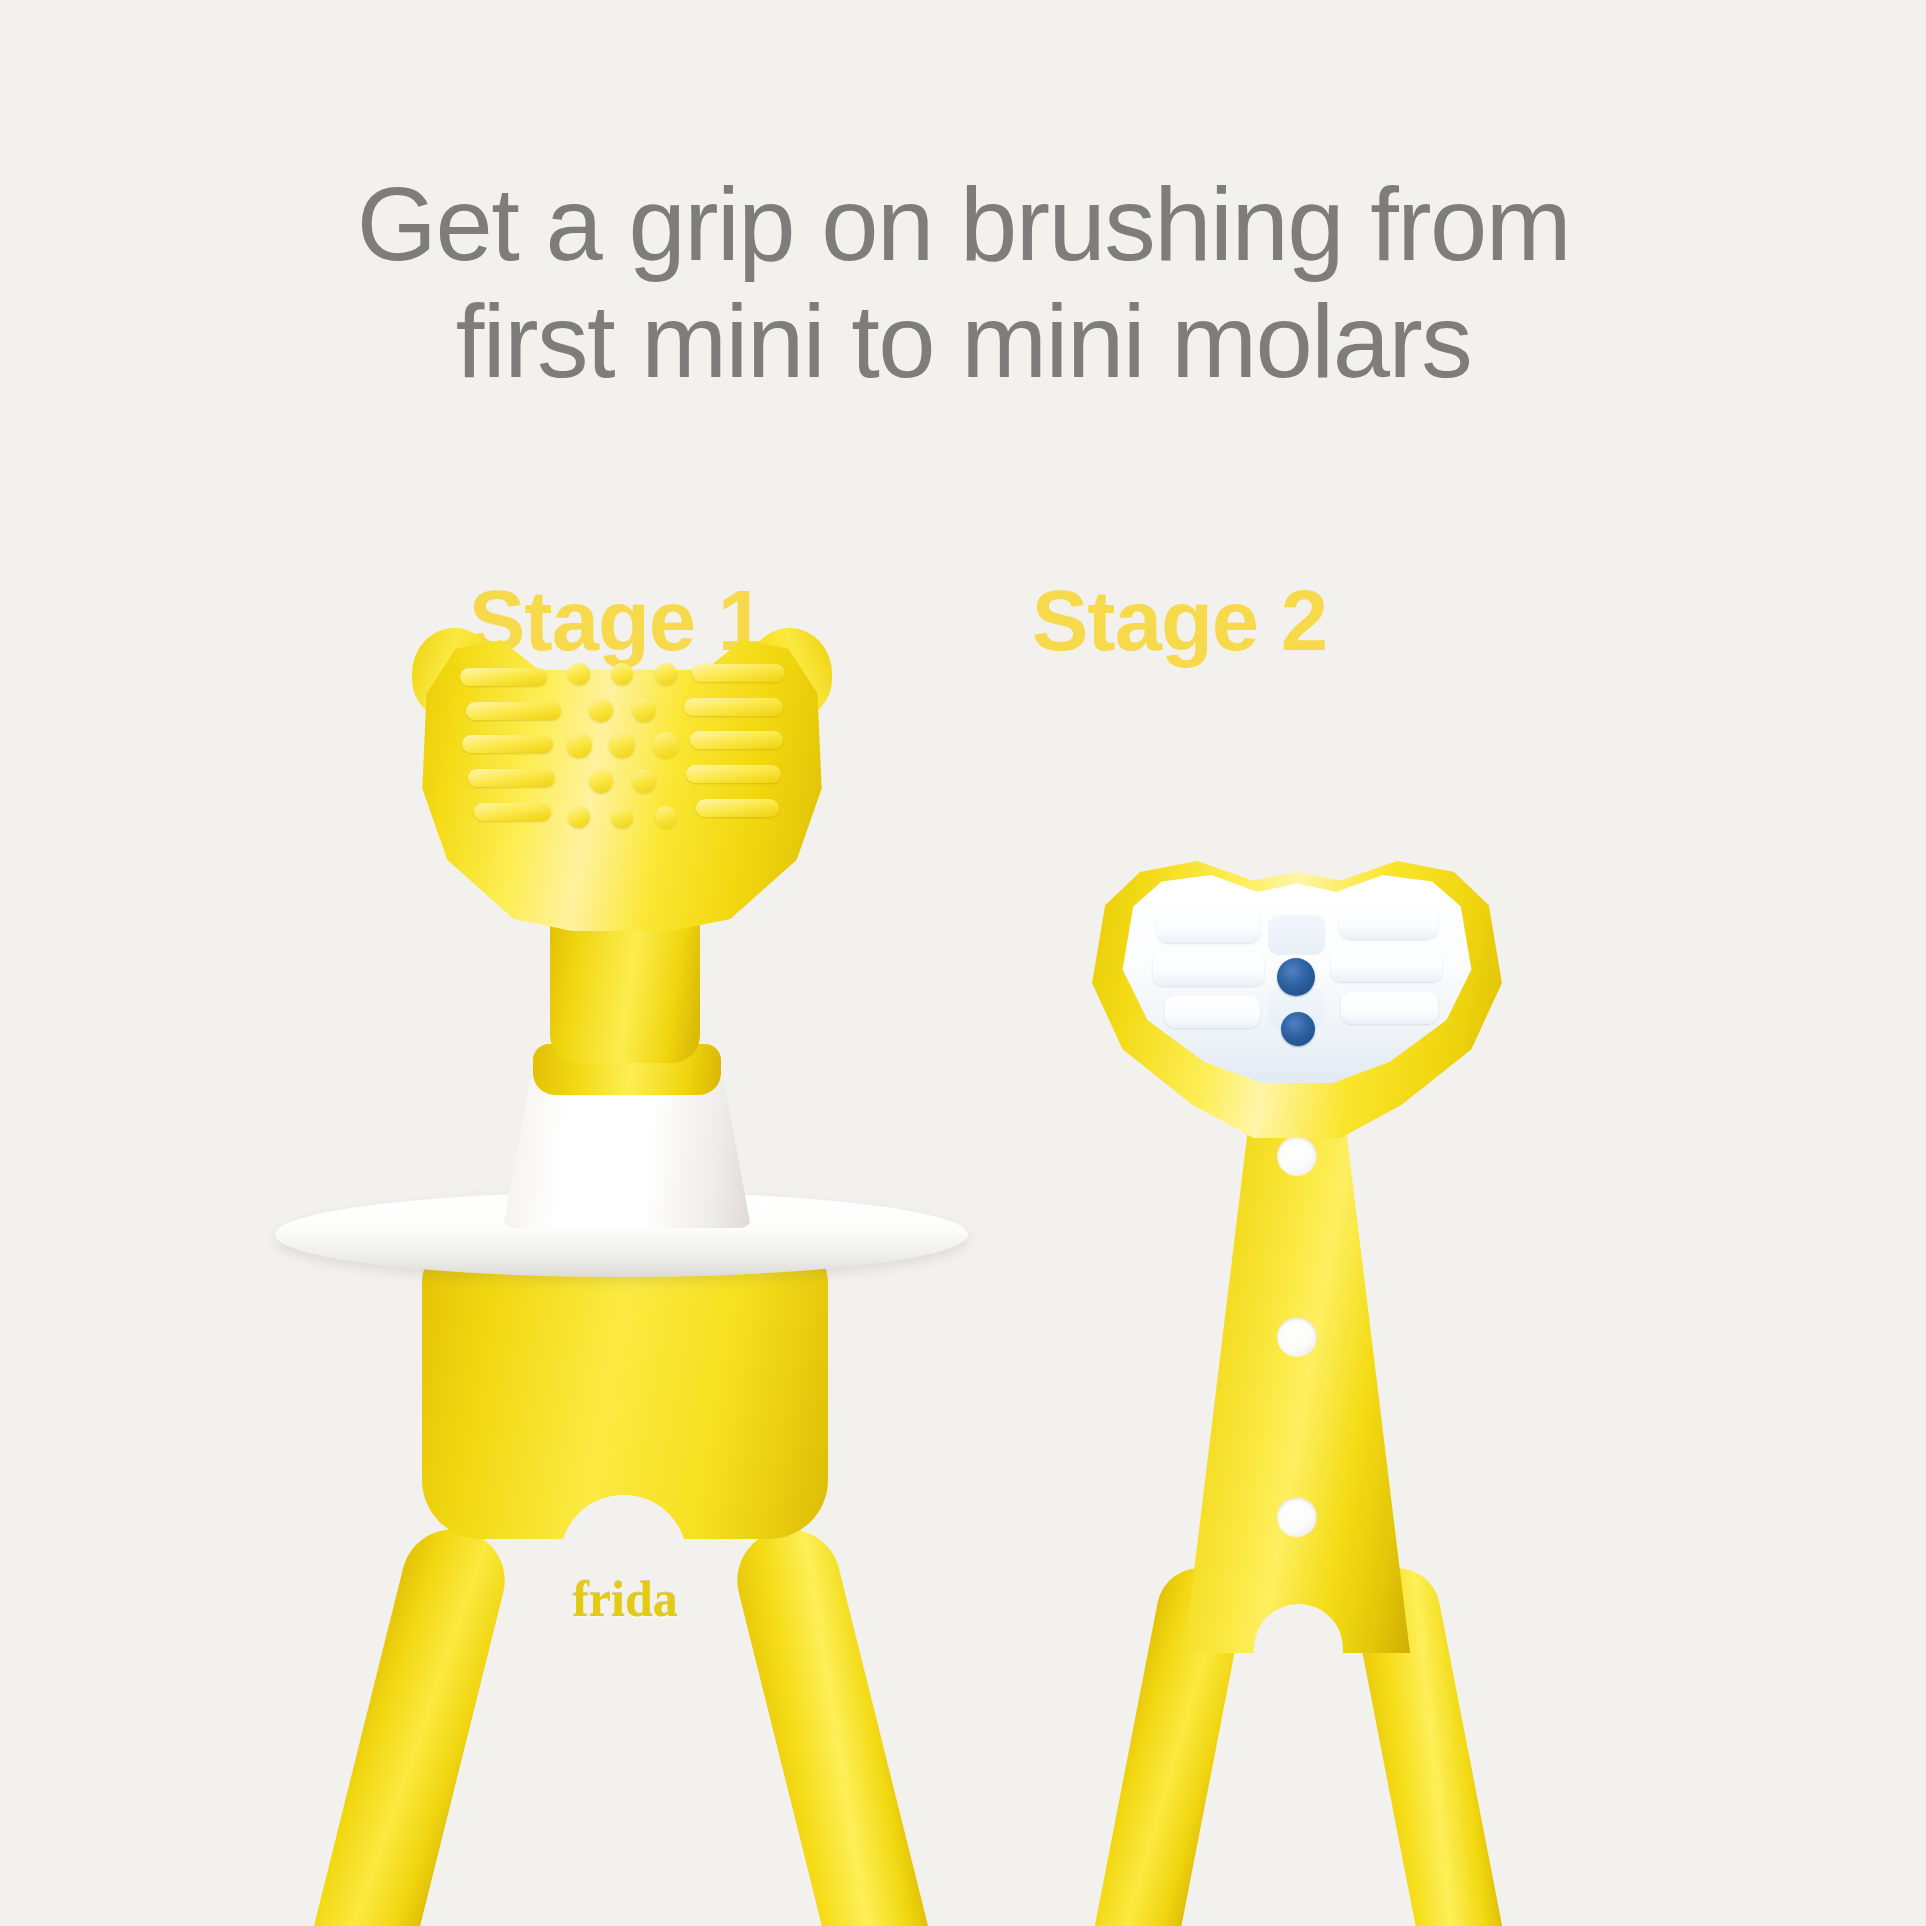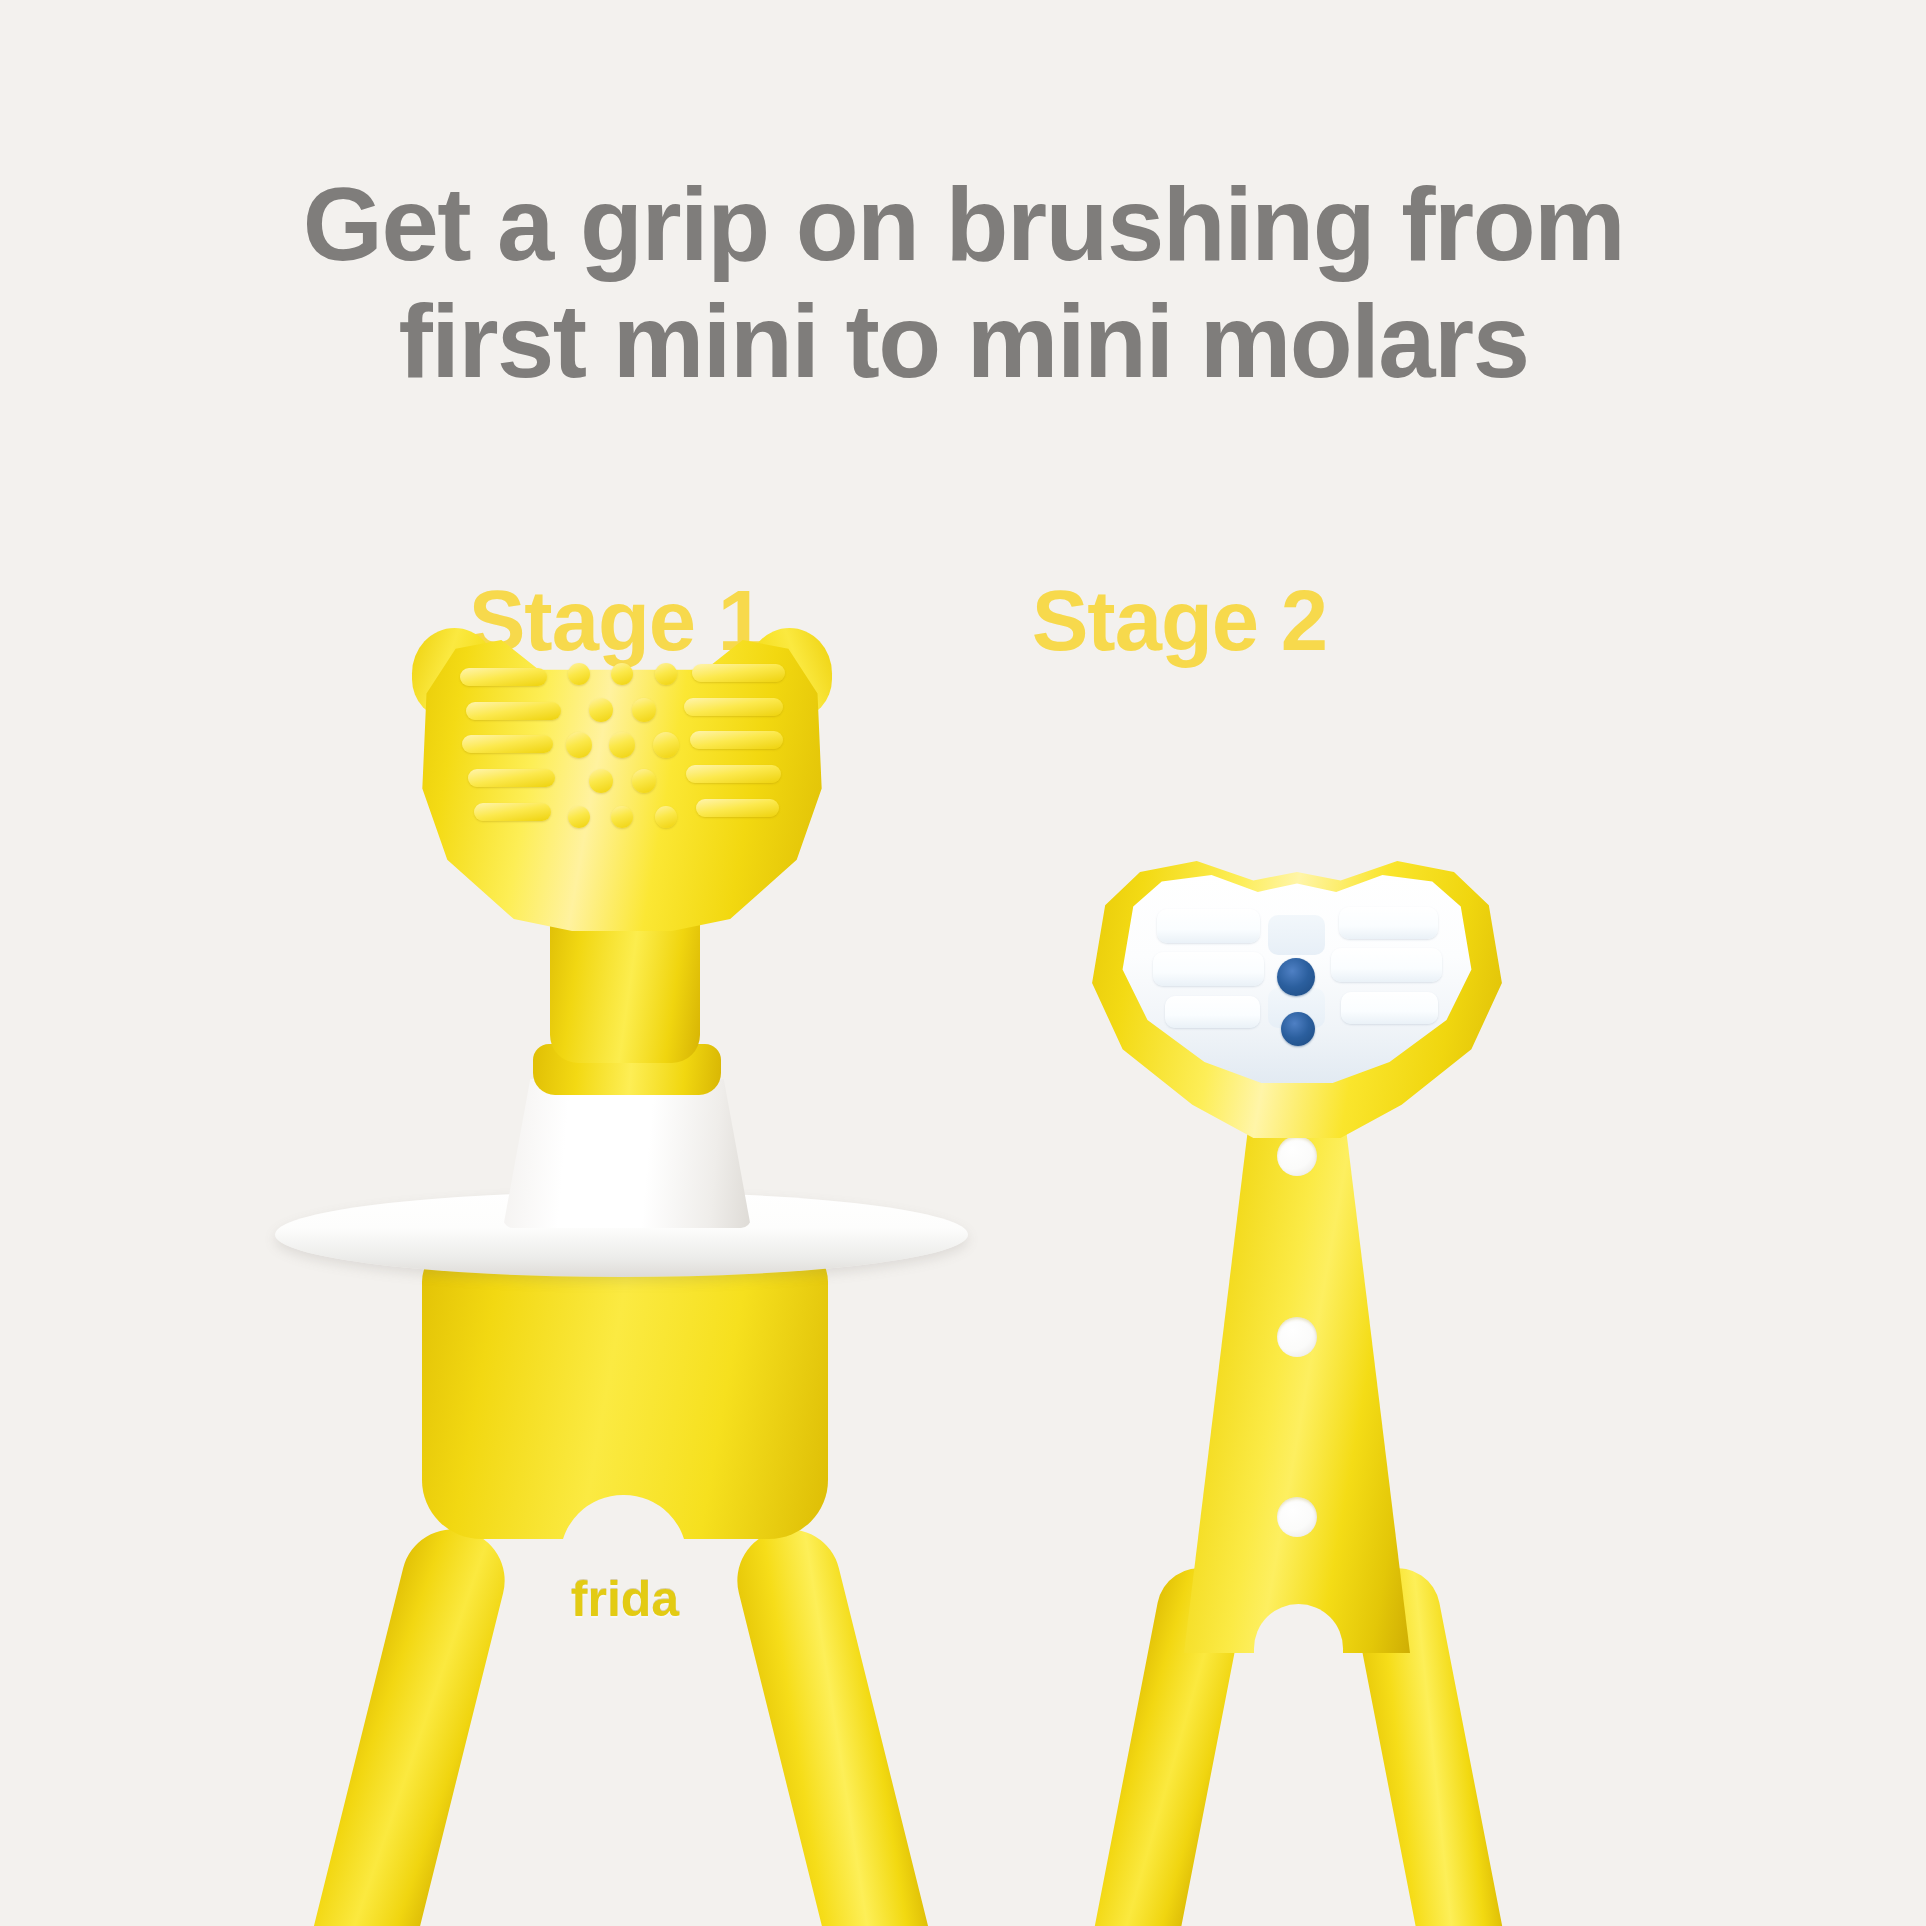--- a/index.html
+++ b/index.html
@@ -18,21 +18,21 @@
   }
 
   
   .headline {
     position:absolute;
     left:0; top:166px;
     width:1927px;
     text-align:center;
     color:#7f7d7b;
     font-size:103px;
-    font-weight:700;
+    font-weight:400;
     line-height:1.14;
     letter-spacing:-1.5px;
   }
   .headline .ln { display:block; }
 
   
   .stage-col { position:absolute; text-align:right; }
   #col-1 { left:269px; top:574px; width:495px; }
   #col-2 { left:832px; top:574px; width:495px; }
   .stage-title {
@@ -91,20 +91,21 @@
     position:absolute;
     left:234px; top:570px;
     width:188px;
     text-align:center;
     font-size:50px;
     font-weight:700;
     letter-spacing:0px;
     color:#e3c908;
     text-shadow:0 2px 0 rgba(255,255,255,.42), 0 -1px 0 rgba(150,120,0,.30);
     opacity:.95;
+    font-family:Liberation Serif, serif;
   }
 
   
   #s1-disc {
     position:absolute;
     left:-22px; top:192px;
     width:693px; height:85px;
     border-radius:50%;
     background:linear-gradient(180deg,#ffffff 0%,#fdfdfc 42%,#ececea 78%,#dedbd7 100%);
     box-shadow:0 5px 12px rgba(120,115,108,.17);

